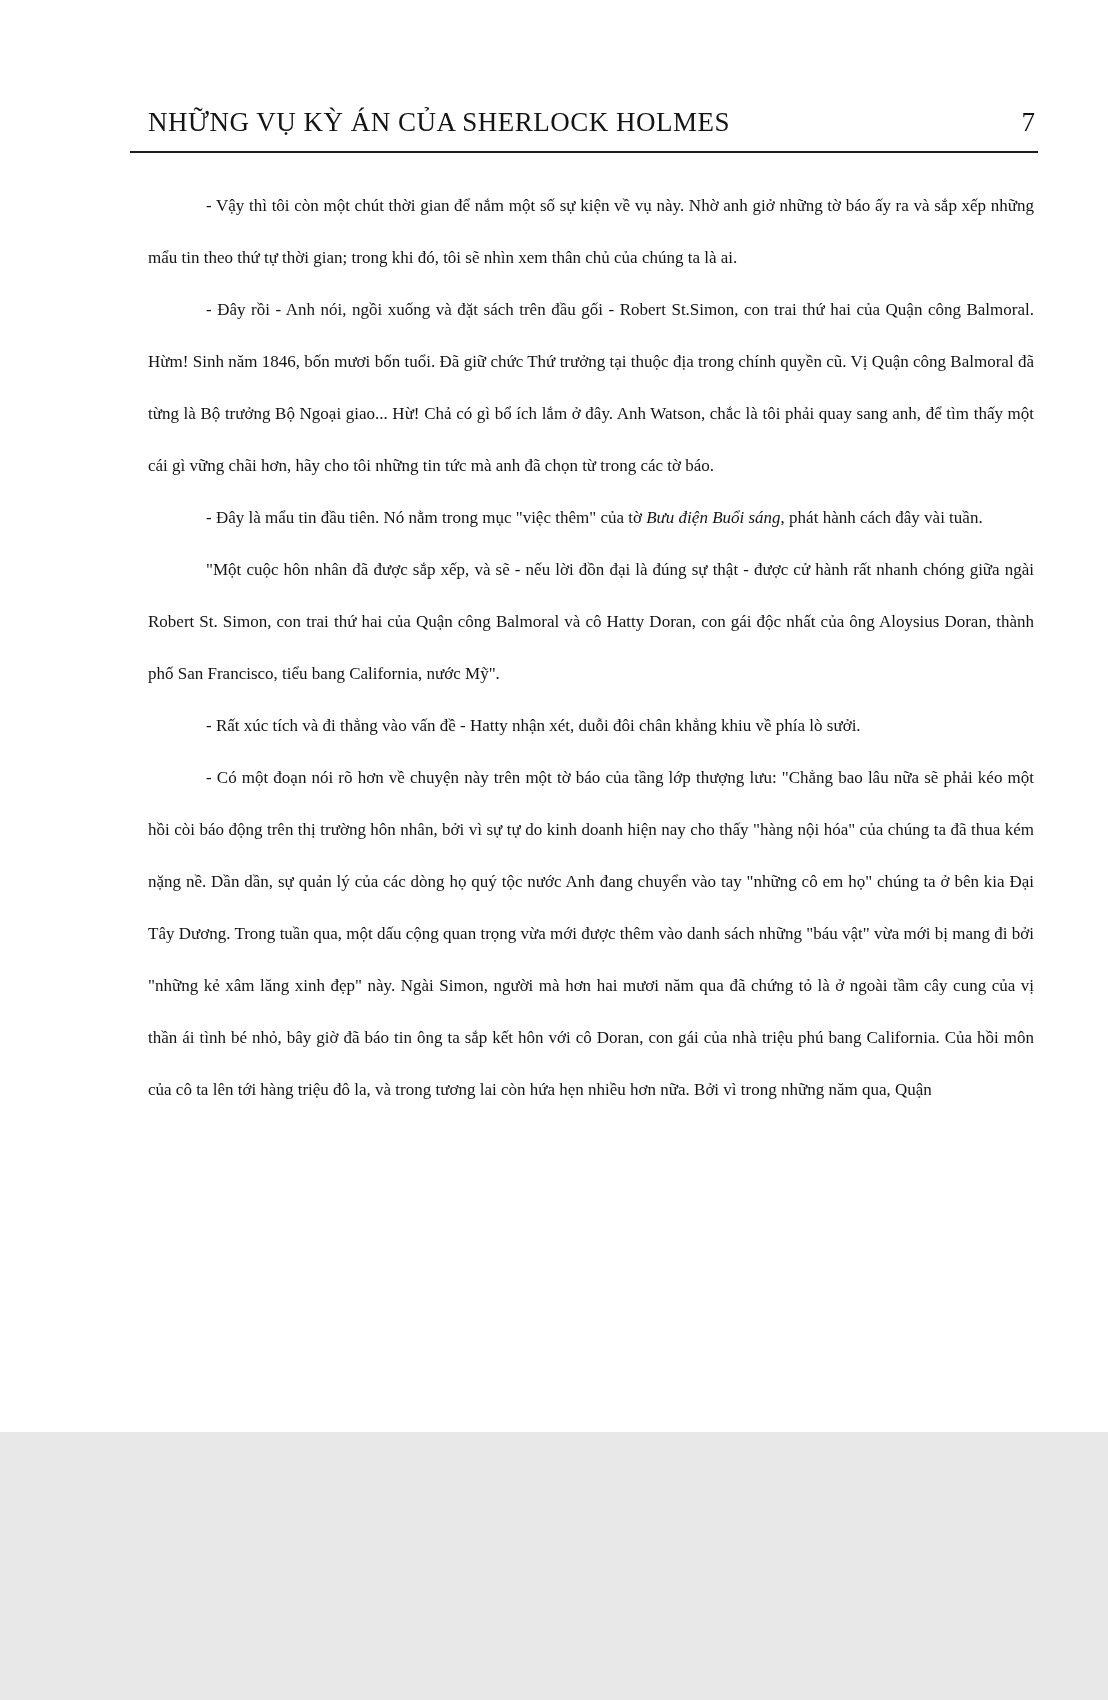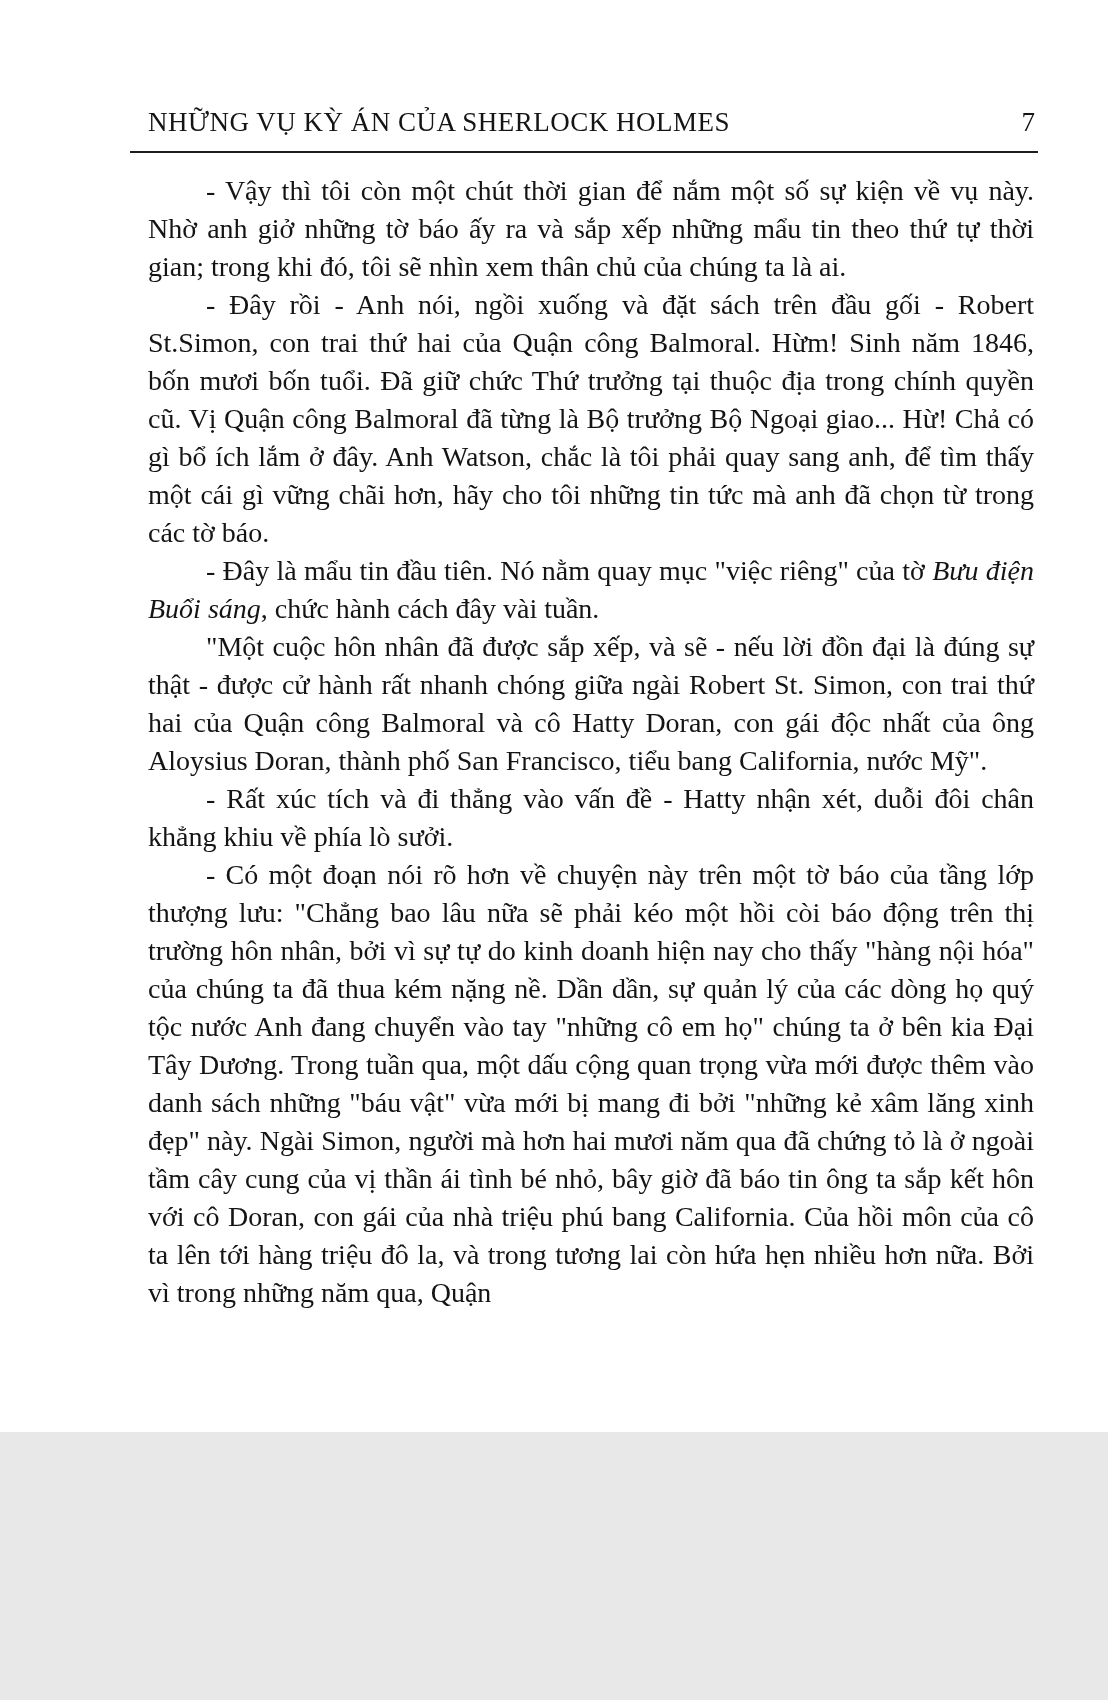--- a/index.html
+++ b/index.html
@@ -35,25 +35,25 @@
   .rule {
     position: absolute;
     top: 151px;
     left: 130px;
     width: 908px;
     height: 2px;
     background: #1c1c1c;
   }
   .body-text {
     position: absolute;
-    top: 172px;
+    top: 180px;
     left: 148px;
     width: 886px;
-    font-size: 28px;
-    line-height: 38px;
+    font-size: 17px;
+    line-height: 52px;
     text-align: justify;
   }
   .body-text p {
     margin: 0;
     padding: 0;
     text-indent: 58px;
   }
   .italic {
     font-style: italic;
   }
@@ -63,18 +63,18 @@
 
 <div class="page">
   <header class="running-head">
     <span class="title">NHỮNG VỤ KỲ ÁN CỦA SHERLOCK HOLMES</span>
     <span class="pagenum">7</span>
   </header>
   <div class="rule"></div>
   <main class="body-text">
       <p><span>- Vậy thì tôi còn một chút thời gian để nắm một số sự kiện về vụ này. Nhờ anh giở những tờ báo ấy ra và sắp xếp những mẩu tin theo thứ tự thời gian; trong khi đó, tôi sẽ nhìn xem thân chủ của chúng ta là ai.</span></p>
       <p><span>- Đây rồi - Anh nói, ngồi xuống và đặt sách trên đầu gối - Robert St.Simon, con trai thứ hai của Quận công Balmoral. Hừm! Sinh năm 1846, bốn mươi bốn tuổi. Đã giữ chức Thứ trưởng tại thuộc địa trong chính quyền cũ. Vị Quận công Balmoral đã từng là Bộ trưởng Bộ Ngoại giao... Hừ! Chả có gì bổ ích lắm ở đây. Anh Watson, chắc là tôi phải quay sang anh, để tìm thấy một cái gì vững chãi hơn, hãy cho tôi những tin tức mà anh đã chọn từ trong các tờ báo.</span></p>
-      <p><span>- Đây là mẩu tin đầu tiên. Nó nằm quay mục "việc riêng" của tờ </span><span class="italic">Bưu điện Buổi sáng</span><span>, chức hành cách đây vài tuần.</span></p>
+      <p><span>- Đây là mẩu tin đầu tiên. Nó nằm trong mục "việc thêm" của tờ </span><span class="italic">Bưu điện Buổi sáng</span><span>, phát hành cách đây vài tuần.</span></p>
       <p><span>"Một cuộc hôn nhân đã được sắp xếp, và sẽ - nếu lời đồn đại là đúng sự thật - được cử hành rất nhanh chóng giữa ngài Robert St. Simon, con trai thứ hai của Quận công Balmoral và cô Hatty Doran, con gái độc nhất của ông Aloysius Doran, thành phố San Francisco, tiểu bang California, nước Mỹ".</span></p>
       <p><span>- Rất xúc tích và đi thẳng vào vấn đề - Hatty nhận xét, duỗi đôi chân khẳng khiu về phía lò sưởi.</span></p>
       <p><span>- Có một đoạn nói rõ hơn về chuyện này trên một tờ báo của tầng lớp thượng lưu: "Chẳng bao lâu nữa sẽ phải kéo một hồi còi báo động trên thị trường hôn nhân, bởi vì sự tự do kinh doanh hiện nay cho thấy "hàng nội hóa" của chúng ta đã thua kém nặng nề. Dần dần, sự quản lý của các dòng họ quý tộc nước Anh đang chuyển vào tay "những cô em họ" chúng ta ở bên kia Đại Tây Dương. Trong tuần qua, một dấu cộng quan trọng vừa mới được thêm vào danh sách những "báu vật" vừa mới bị mang đi bởi "những kẻ xâm lăng xinh đẹp" này. Ngài Simon, người mà hơn hai mươi năm qua đã chứng tỏ là ở ngoài tầm cây cung của vị thần ái tình bé nhỏ, bây giờ đã báo tin ông ta sắp kết hôn với cô Doran, con gái của nhà triệu phú bang California. Của hồi môn của cô ta lên tới hàng triệu đô la, và trong tương lai còn hứa hẹn nhiều hơn nữa. Bởi vì trong những năm qua, Quận</span></p>
     </main>
 </div>
 
 </body></html>

